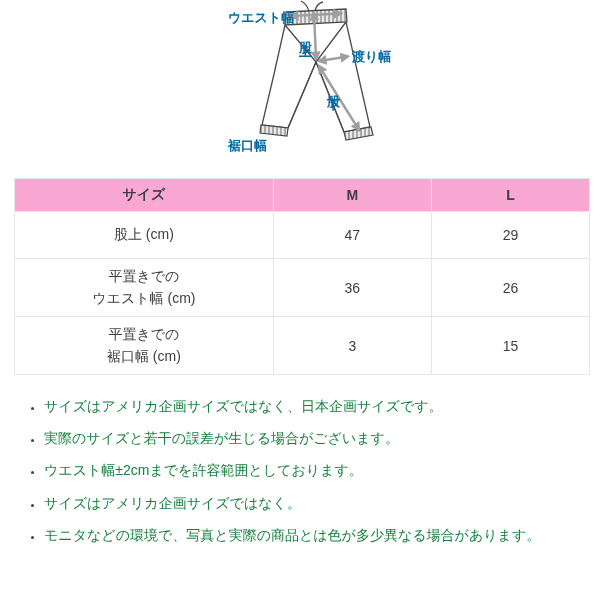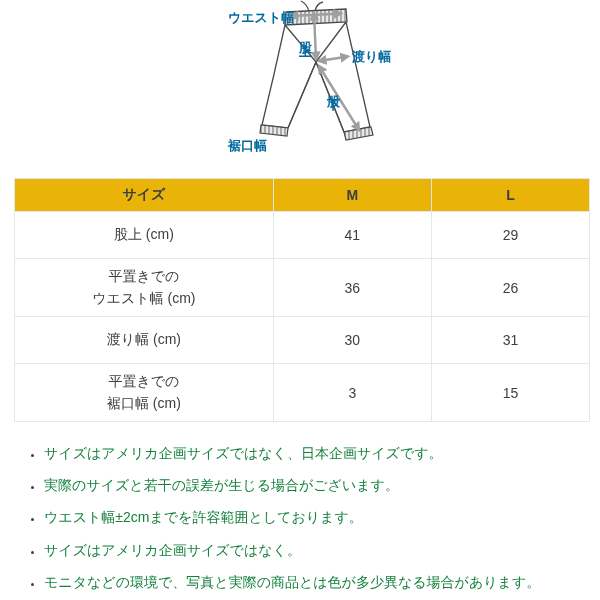--- a/index.html
+++ b/index.html
@@ -44,21 +44,21 @@
   table.size-table col.c-label { width: 45%; }
   table.size-table col.c-m     { width: 27.5%; }
   table.size-table col.c-l     { width: 27.5%; }
   table.size-table th, table.size-table td {
     border: 1px solid #e4e7ea;
     text-align: center;
     vertical-align: middle;
     padding: 4px 6px;
   }
   table.size-table th {
-    background: #eab308;
+    background: #f9a8d4;
     font-weight: 600;
     height: 33px;
   }
   table.size-table td { height: 47px; }
   table.size-table tr.tall td { height: 58px; }
   table.size-table td.lbl {
     white-space: pre-line;
     line-height: 1.55;
   }
   
@@ -134,33 +134,28 @@
   <thead>
     <tr>
       <th>サイズ</th>
       <th>M</th>
       <th>L</th>
     </tr>
   </thead>
   <tbody>
     <tr>
       <td class="lbl">股上 (cm)</td>
-      <td>41</td>
+      <td>47</td>
       <td>29</td>
     </tr>
     <tr class="tall">
       <td class="lbl">平置きでの
 ウエスト幅 (cm)</td>
       <td>36</td>
       <td>26</td>
-    </tr>
-    <tr>
-      <td class="lbl">渡り幅 (cm)</td>
-      <td>30</td>
-      <td>31</td>
     </tr>
     <tr class="tall">
       <td class="lbl">平置きでの
 裾口幅 (cm)</td>
       <td>3</td>
       <td>15</td>
     </tr>
   </tbody>
 </table>
 

